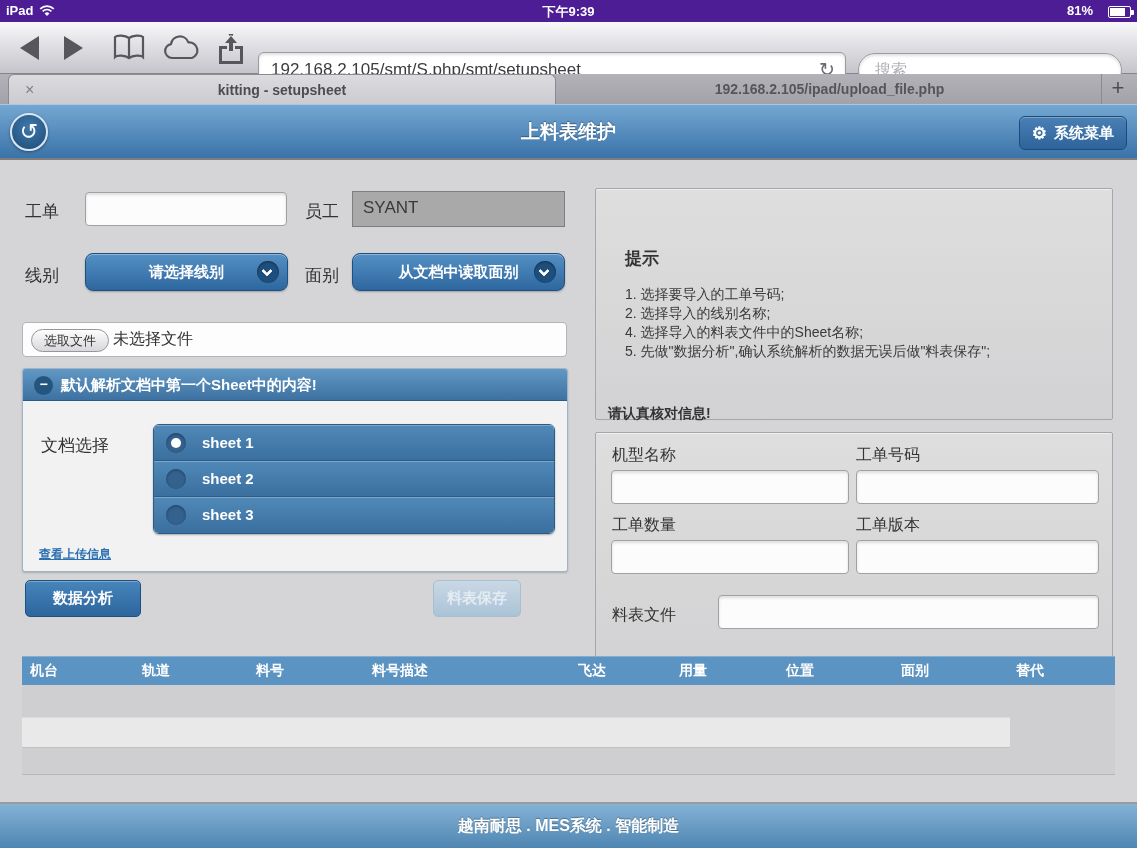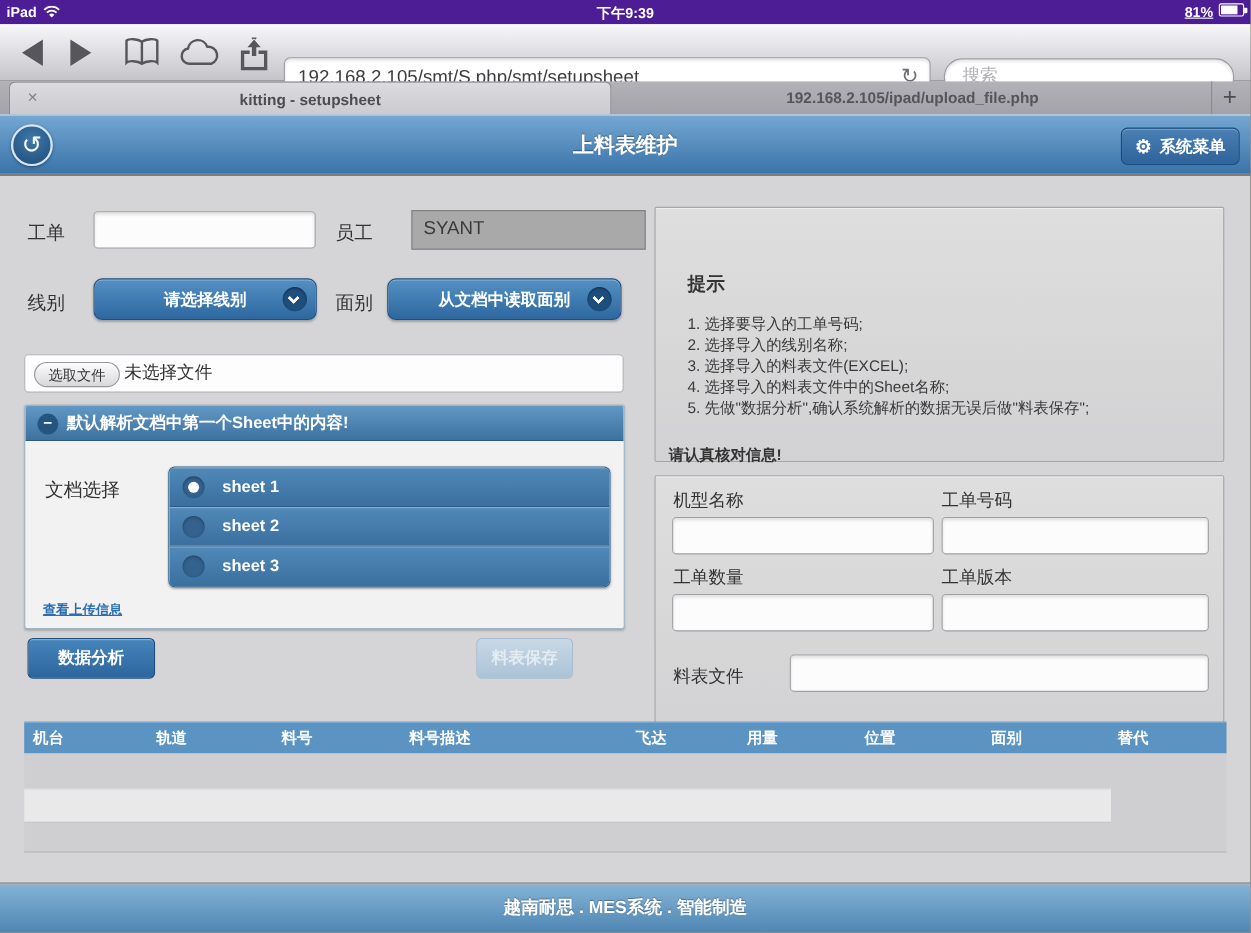--- a/index.html
+++ b/index.html
@@ -4,21 +4,21 @@
 <style>
   * { margin:0; padding:0; box-sizing:border-box; }
   body { font-family:"Liberation Sans", sans-serif; background:#222; }
   .screen { position:relative; width:1137px; height:848px; overflow:hidden; background:#d5d5d7; }
 
   
   .status-bar { position:absolute; left:0; top:0; width:100%; height:22px; background:#4c1d95;
     color:#fff; font-size:13px; font-weight:bold; }
   .sb-left { position:absolute; left:6px; top:3px; display:flex; align-items:center; gap:6px; }
   .sb-time { position:absolute; left:0; right:0; top:3px; text-align:center; }
-  .sb-right { position:absolute; right:6px; top:3px; display:flex; align-items:flex-start; gap:5px;text-decoration:underline; }
+  .sb-right { position:absolute; right:6px; top:3px; display:flex; align-items:flex-end; gap:15px; }
   .battery { width:23px; height:12px; border:1px solid #fff; border-radius:2px; position:relative; padding:1px; }
   .battery::after { content:''; position:absolute; right:-4px; top:3px; width:3px; height:5px; background:#fff; border-radius:0 1px 1px 0; }
   .battery i { display:block; height:100%; width:80%; background:#fff; }
 
   
   .toolbar { position:absolute; left:0; top:22px; width:100%; height:52px;
     background:linear-gradient(#f8f8fa,#c4c4ca); border-bottom:1px solid #86868c; }
   .nav-arrow { position:absolute; top:14px; width:0; height:0; cursor:pointer; }
   .arrow-back { left:20px; border-top:12px solid transparent; border-bottom:12px solid transparent; border-right:19px solid #56565c; }
   .arrow-fwd  { left:64px; border-top:12px solid transparent; border-bottom:12px solid transparent; border-left:19px solid #56565c; }
@@ -196,21 +196,21 @@
       <span class="gear">⚙</span>
       <span>系统菜单</span>
     </div>
   </div>
 
   <div class="content">
 
     <span class="lbl" style="left:25px; top:40px;">工单</span>
     <input class="txt-input" style="left: 85px; top: 32px; width: 202px; height: 34px;">
     <span class="lbl" style="left:305px; top:40px;">员工</span>
-    <div class="readonly-input" style="left:352px; top:31px; width:213px; height:36px;margin-left:22px;">SYANT</div>
+    <div class="readonly-input" style="left:352px; top:31px; width:213px; height:36px;">SYANT</div>
 
     <span class="lbl" style="left:25px; top:104px;">线别</span>
     <div class="dropdown" style="left:85px; top:93px; width:203px; height:38px;">
       <span>请选择线别</span>
       <span class="chev-circle">
           <i></i>
         </span>
     </div>
     <span class="lbl" style="left:305px; top:104px;">面别</span>
     <div class="dropdown" style="left:352px; top:93px; width:213px; height:38px;">
@@ -249,21 +249,20 @@
     </div>
 
     <button class="btn-blue" style="left:25px; top:420px; width:116px; height:37px;">数据分析</button>
     <button class="btn-disabled" style="left:433px; top:420px; width:88px; height:37px;">料表保存</button>
 
     <div class="side-panel" style="left:595px; top:28px; width:518px; height:232px;">
       <div class="hint-title">提示</div>
       <div class="hint-list">
         <div>1. 选择要导入的工单号码;</div>
         <div>2. 选择导入的线别名称;</div>
-        <div>3. 选择导入的料表文件(EXCEL);</div>
         <div>4. 选择导入的料表文件中的Sheet名称;</div>
         <div>5. 先做"数据分析",确认系统解析的数据无误后做"料表保存";</div>
       </div>
       <div class="hint-note">请认真核对信息!</div>
     </div>
 
     <div class="side-panel" style="left:595px; top:272px; width:518px; height:237px;">
       <span class="info-lbl" style="left:16px; top:12px;">机型名称</span>
       <span class="info-lbl" style="left:260px; top:12px;">工单号码</span>
       <input class="txt-input" style="left: 15px; top: 37px; width: 238px; height: 34px;">

